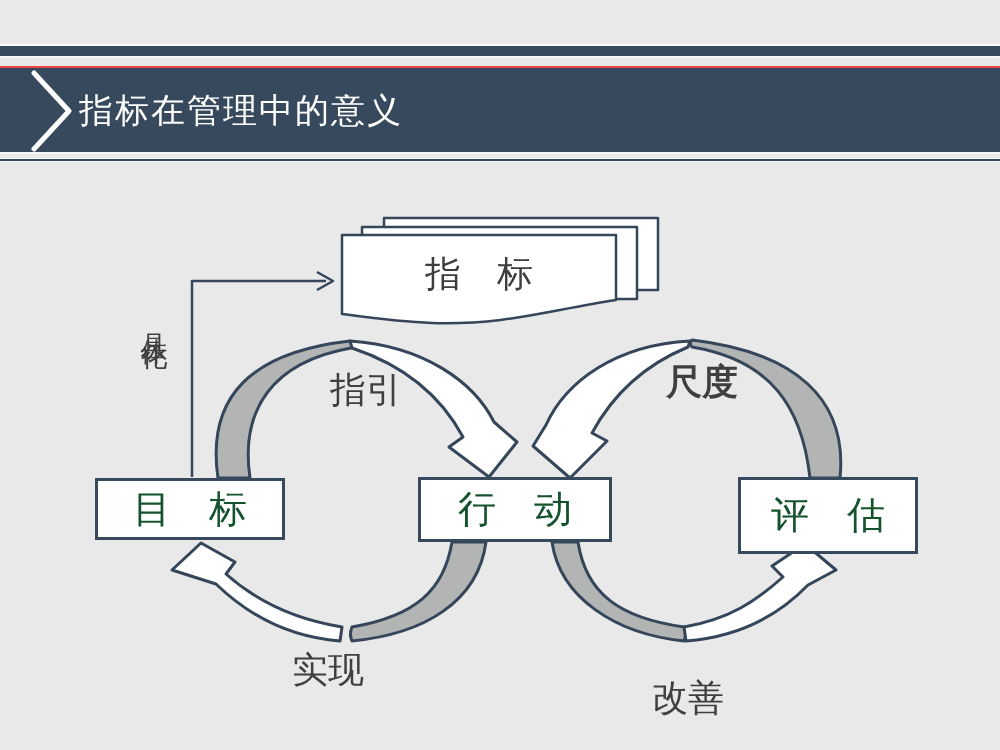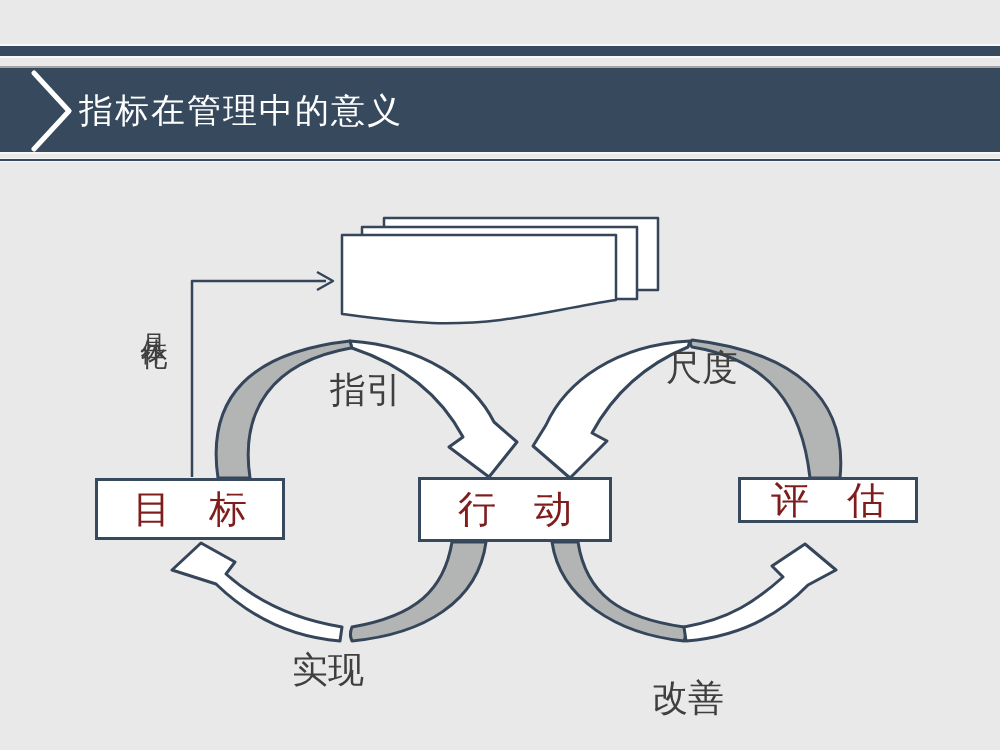--- a/index.html
+++ b/index.html
@@ -9,56 +9,56 @@
     font-family:"Liberation Sans","DejaVu Sans",sans-serif;
   }
   
   .strip-top{
     position:absolute;left:0;top:44px;width:1000px;height:14px;
     background:#37495c;border-top:2px solid #f6f8fa;border-bottom:2px solid #f6f8fa;
     box-sizing:border-box;
   }
   .title-band{
     position:absolute;left:0;top:66px;width:1000px;height:88px;
-    background:#37495c;border-top:2px solid #a3a3a3;border-bottom:2px solid #f6f8fa;
+    background:#37495c;border-top:2px solid #ef4444;border-bottom:2px solid #f6f8fa;
     box-sizing:border-box;
   }
   .hairline{
     position:absolute;left:0;top:158px;width:1000px;height:4px;
     background:#37495c;border-top:1px solid #f6f8fa;border-bottom:1px solid #f6f8fa;
     box-sizing:border-box;
   }
   .chevron{position:absolute;left:30px;top:2px;}
   .slide-title{
     position:absolute;left:79px;top:0;height:84px;line-height:84px;
     color:#ffffff;font-size:34px;letter-spacing:2px;white-space:nowrap;
   }
   
   .diagram{position:absolute;left:0;top:0;width:1000px;height:750px;}
   .node{
     position:absolute;background:#ffffff;border:3px solid #37495c;box-sizing:border-box;
     display:flex;align-items:center;justify-content:center;
-    color:#7f1d1d;font-size:38px;white-space:nowrap;
+    color:#14532d;font-size:38px;white-space:nowrap;
   }
   .node.goal{left:95px;top:478px;width:190px;height:62px;}
   .node.action{left:418px;top:477px;width:194px;height:65px;}
-  .node.evaluation{left:738px;top:477px;width:180px;height:46px;}
+  .node.evaluation{left:738px;top:477px;width:180px;height:77px;}
   .doc-label{
     position:absolute;left:342px;top:250px;width:274px;text-align:center;
     color:#3d3d3d;font-size:36px;white-space:nowrap;
   }
   .edge-label{
     position:absolute;color:#3f3f3f;font-size:36px;white-space:nowrap;
   }
   .edge-label.concretize{
     left:136px;top:312px;writing-mode:vertical-rl;text-orientation:upright;
     font-size:27px;letter-spacing:5px;
   }
   .edge-label.guide{left:330px;top:366px;}
-  .edge-label.measure{left:666px;top:344px;}
+  .edge-label.measure{left:666px;top:358px;font-weight:bold;}
   .edge-label.realize{left:292px;top:646px;font-family:Liberation Mono, monospace;}
   .edge-label.improve{left:652px;top:674px;}
 </style>
 </head>
 <body>
 
 <div class="slide">
 
   <div class="strip-top"></div>
   <div class="title-band">
@@ -96,20 +96,21 @@
   <div class="node goal">
     <span>目　标</span>
   </div>
   <div class="node action">
     <span>行　动</span>
   </div>
   <div class="node evaluation">
     <span>评　估</span>
   </div>
 
+  <div class="doc-label">指　标</div>
 
   <div class="edge-label concretize">具体化</div>
   <div class="edge-label guide">指引</div>
   <div class="edge-label measure">尺度</div>
   <div class="edge-label realize">实现</div>
   <div class="edge-label improve">改善</div>
 
 </div>
 
 </body></html>

